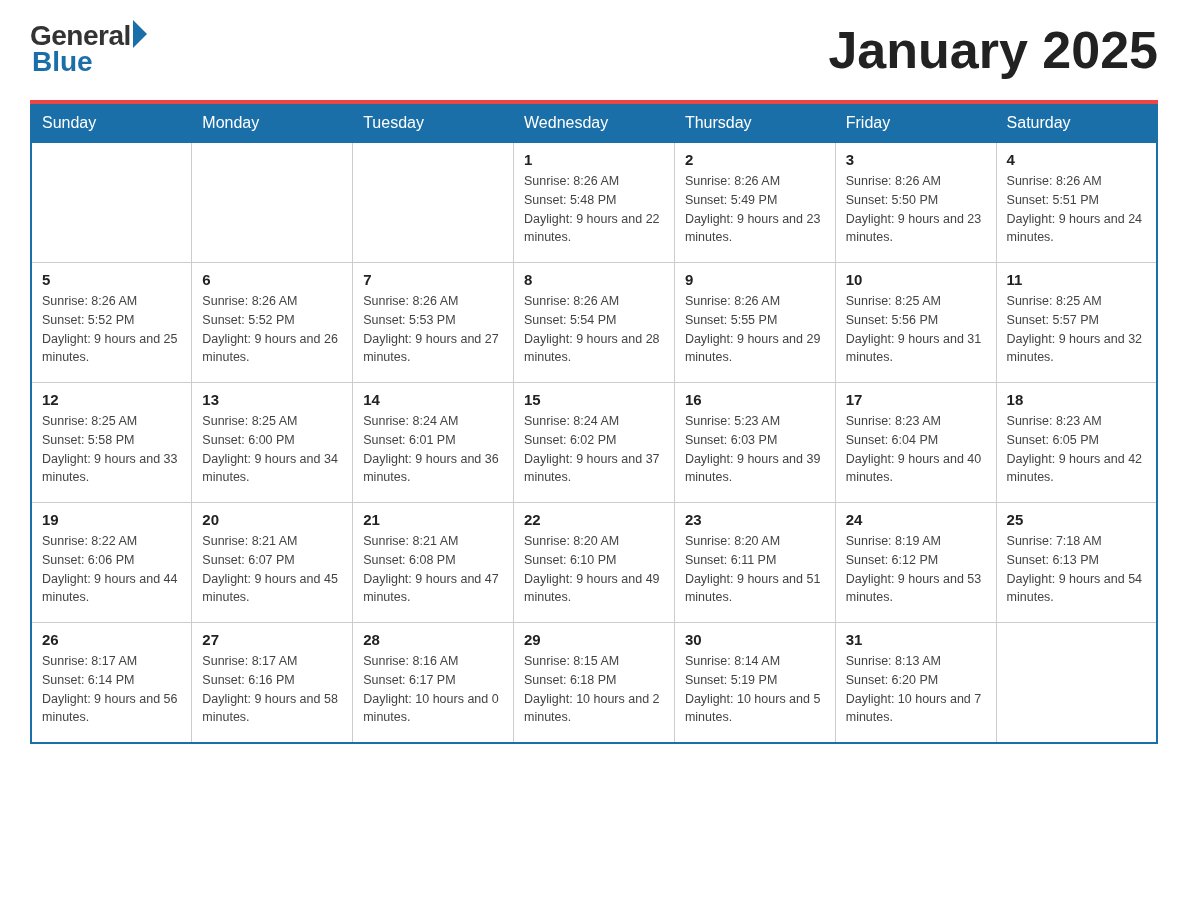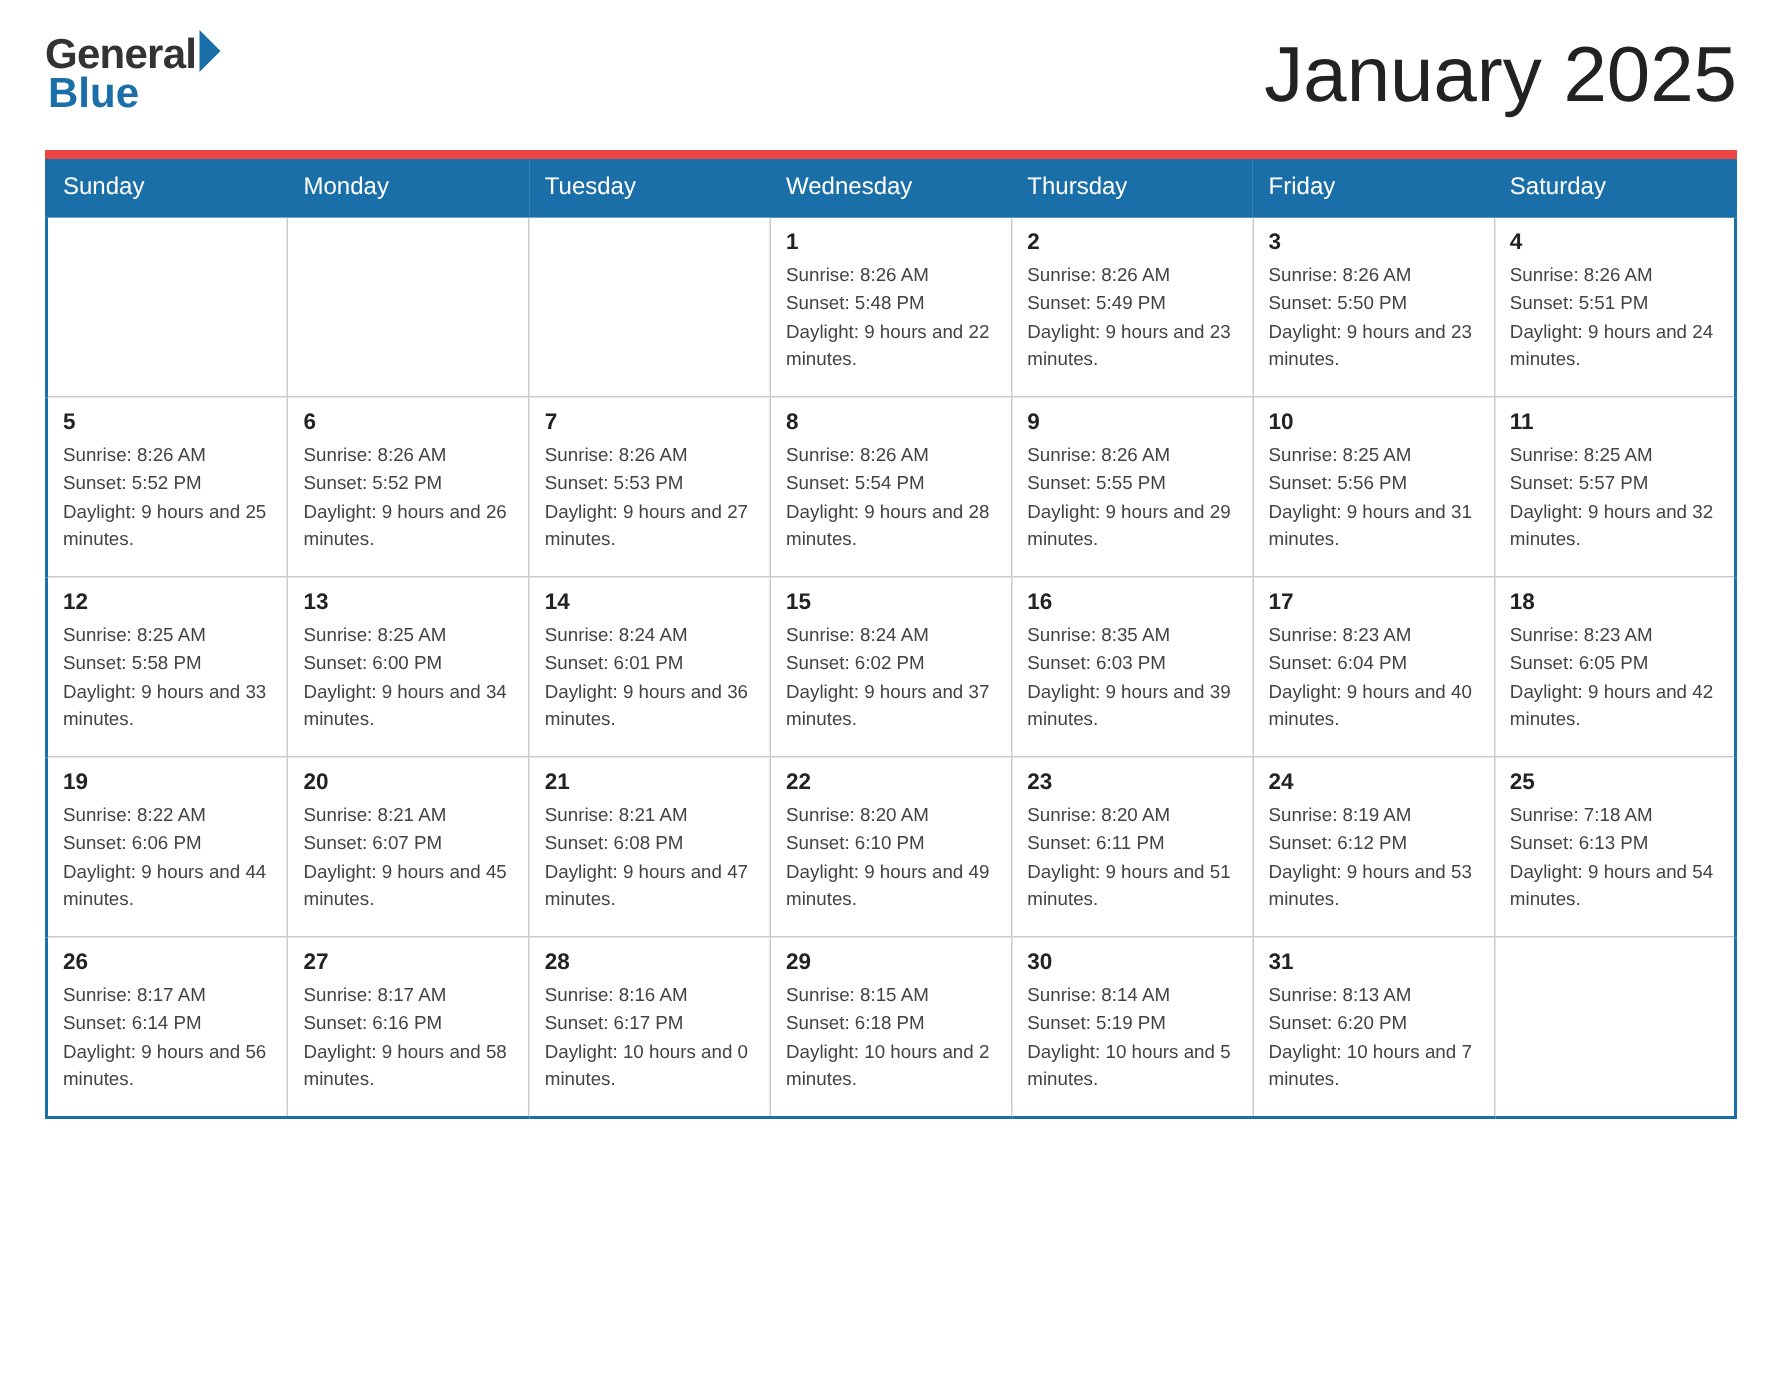--- a/index.html
+++ b/index.html
@@ -45,21 +45,21 @@
       font-weight: bold;
       color: #1a6fa8;
       margin-top: -6px;
       margin-left: 2px;
     }
     .title-block {
       text-align: right;
     }
     .calendar-title {
       font-size: 52px;
-      font-weight: normal;
+      font-weight: bold;
       color: #222;
     }
     .calendar-subtitle {
       font-size: 20px;
       color: #555;
       margin-top: 4px;
     }
     table {
       width: 100%;
       border-collapse: collapse;
@@ -101,21 +101,21 @@
     .day-info {
       font-size: 12.5px;
       color: #444;
       line-height: 1.5;
     }
     .empty-cell {
       background: #fff;
     }
     thead tr th:first-child { border-left: 2px solid #1a6fa8; }
     thead tr th:last-child { border-right: 2px solid #1a6fa8; }
-    thead tr { border-top: 6px solid #ef4444; }
+    thead tr { border-top: 4px solid #ef4444; }
   </style>
 </head>
 <body>
 
 <div class="header">
   <div class="logo">
     <div class="logo-top">
       <span class="logo-general">General</span>
       <div class="logo-triangle"></div>
     </div>
@@ -247,21 +247,21 @@
         </td>
         <td>
           <div class="day-number">15</div>
           <div class="day-info">Sunrise: 8:24 AM
 Sunset: 6:02 PM
 Daylight: 9 hours
 and 37 minutes.</div>
         </td>
         <td>
           <div class="day-number">16</div>
-          <div class="day-info">Sunrise: 8:35 AM
+          <div class="day-info">Sunrise: 5:23 AM
 Sunset: 6:03 PM
 Daylight: 9 hours
 and 39 minutes.</div>
         </td>
         <td>
           <div class="day-number">17</div>
           <div class="day-info">Sunrise: 8:23 AM
 Sunset: 6:04 PM
 Daylight: 9 hours
 and 40 minutes.</div>

